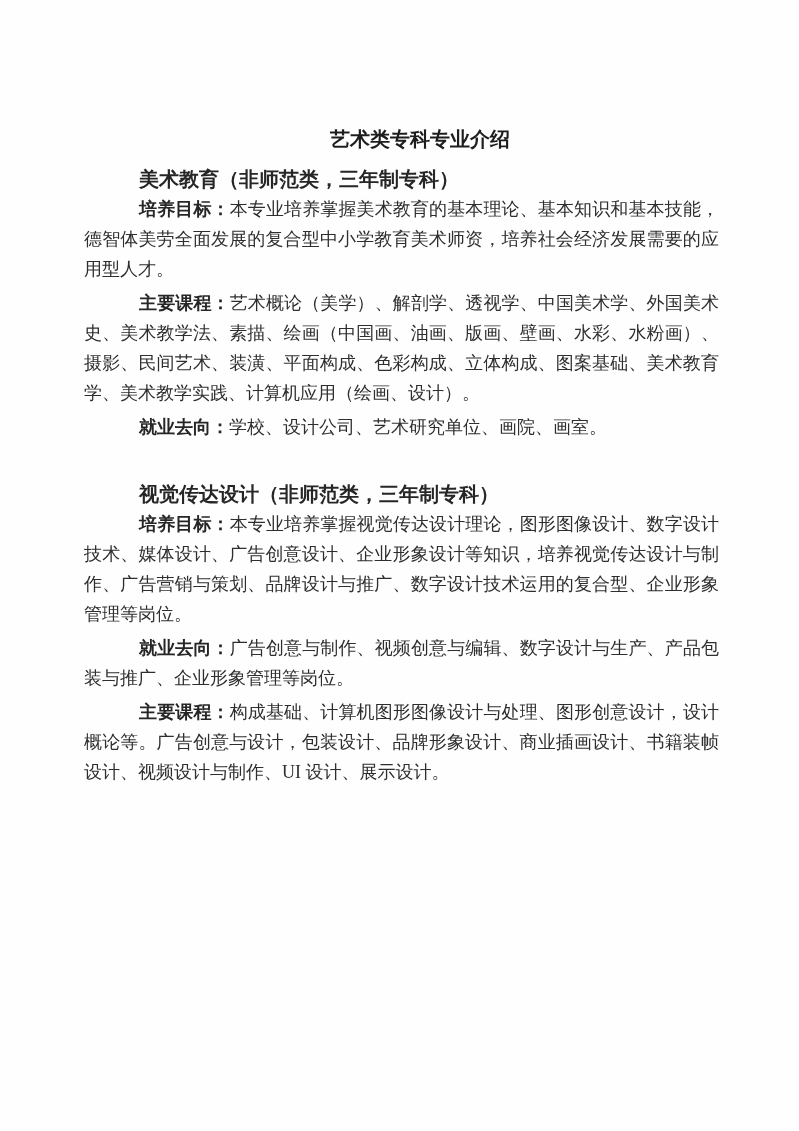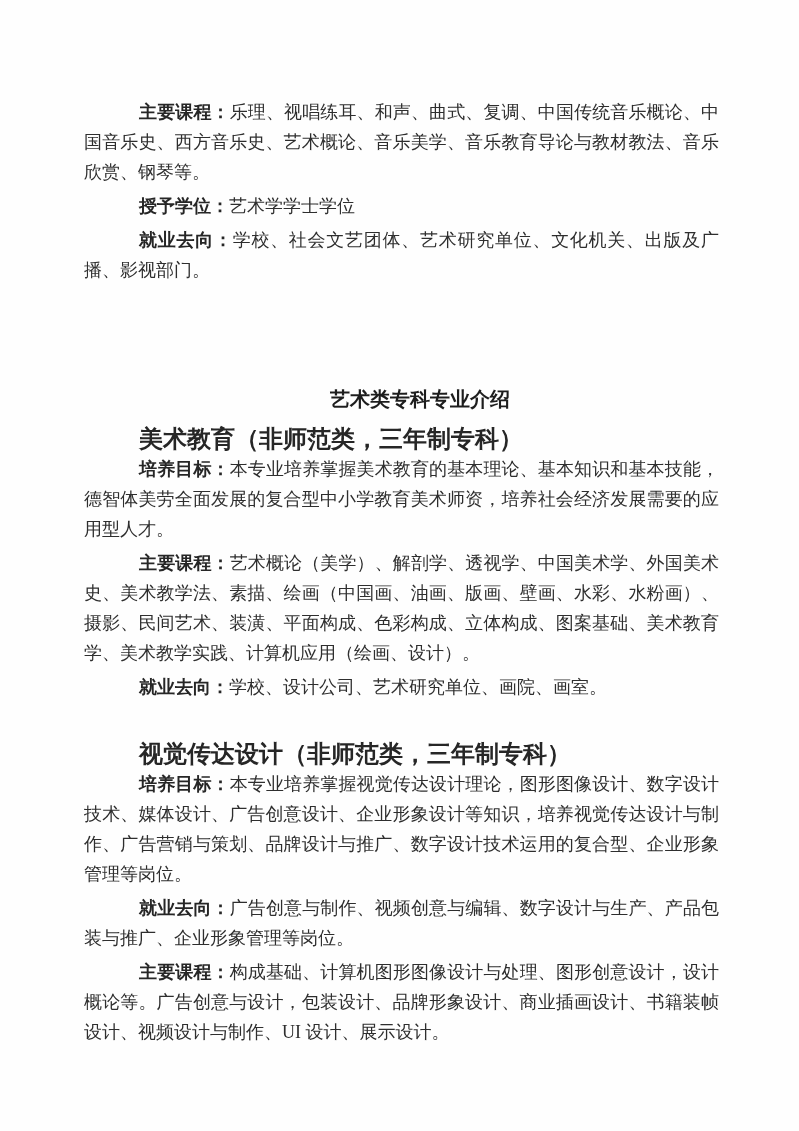--- a/index.html
+++ b/index.html
@@ -26,57 +26,50 @@
     text-indent: 55px;
   }
   p.doc.first {
     margin-top: 0;
   }
   .label {
     font-weight: bold;
     color: #262626;
   }
   .section-title {
-    margin: 99px 0 10px 0;
+    margin: 27px 0 10px 0;
     padding-left: 37px;
     font-family: "Liberation Sans", "DejaVu Sans", sans-serif;
     font-weight: bold;
     font-size: 20px;
     line-height: 30px;
     text-align: center;
     text-indent: 0;
     color: #1d1d1d;
   }
   .major-heading {
     margin: 0;
-    font-size: 24px;
+    font-size: 20px;
     line-height: 30px;
     font-weight: bold;
     text-indent: 55px;
     color: #262626;
   }
   .major.second .major-heading {
     margin-top: 37px;
   }
   .major p.doc:nth-of-type(1) {
     margin-top: 0;
   }
 </style>
 </head>
 <body>
 
 <div class="page">
 
-  <div class="section">
-    <p class="doc first"><span class="label">主要课程：</span><span>乐理、视唱练耳、和声、曲式、复调、中国传统音乐概论、中国音乐史、西方音乐史、艺术概论、音乐美学、音乐教育导论与教材教法、音乐欣赏、钢琴等。</span></p>
-
-    <p class="doc"><span class="label">授予学位：</span><span>艺术学学士学位</span></p>
-
-    <p class="doc"><span class="label">就业去向：</span><span>学校、社会文艺团体、艺术研究单位、文化机关、出版及广播、影视部门。</span></p>
-  </div>
 
   <h1 class="section-title">艺术类专科专业介绍</h1>
 
   <div class="major first">
     <h2 class="major-heading"><span>美术教育</span><span>（非师范类，三年制专科）</span></h2>
 
     <p class="doc"><span class="label">培养目标：</span><span>本专业培养掌握美术教育的基本理论、基本知识和基本技能，德智体美劳全面发展的复合型中小学教育美术师资，培养社会经济发展需要的应用型人才。</span></p>
 
     <p class="doc"><span class="label">主要课程：</span><span>艺术概论（美学）、解剖学、透视学、中国美术学、外国美术史、美术教学法、素描、绘画（中国画、油画、版画、壁画、水彩、水粉画）、摄影、民间艺术、装潢、平面构成、色彩构成、立体构成、图案基础、美术教育学、美术教学实践、计算机应用（绘画、设计）。</span></p>
 

